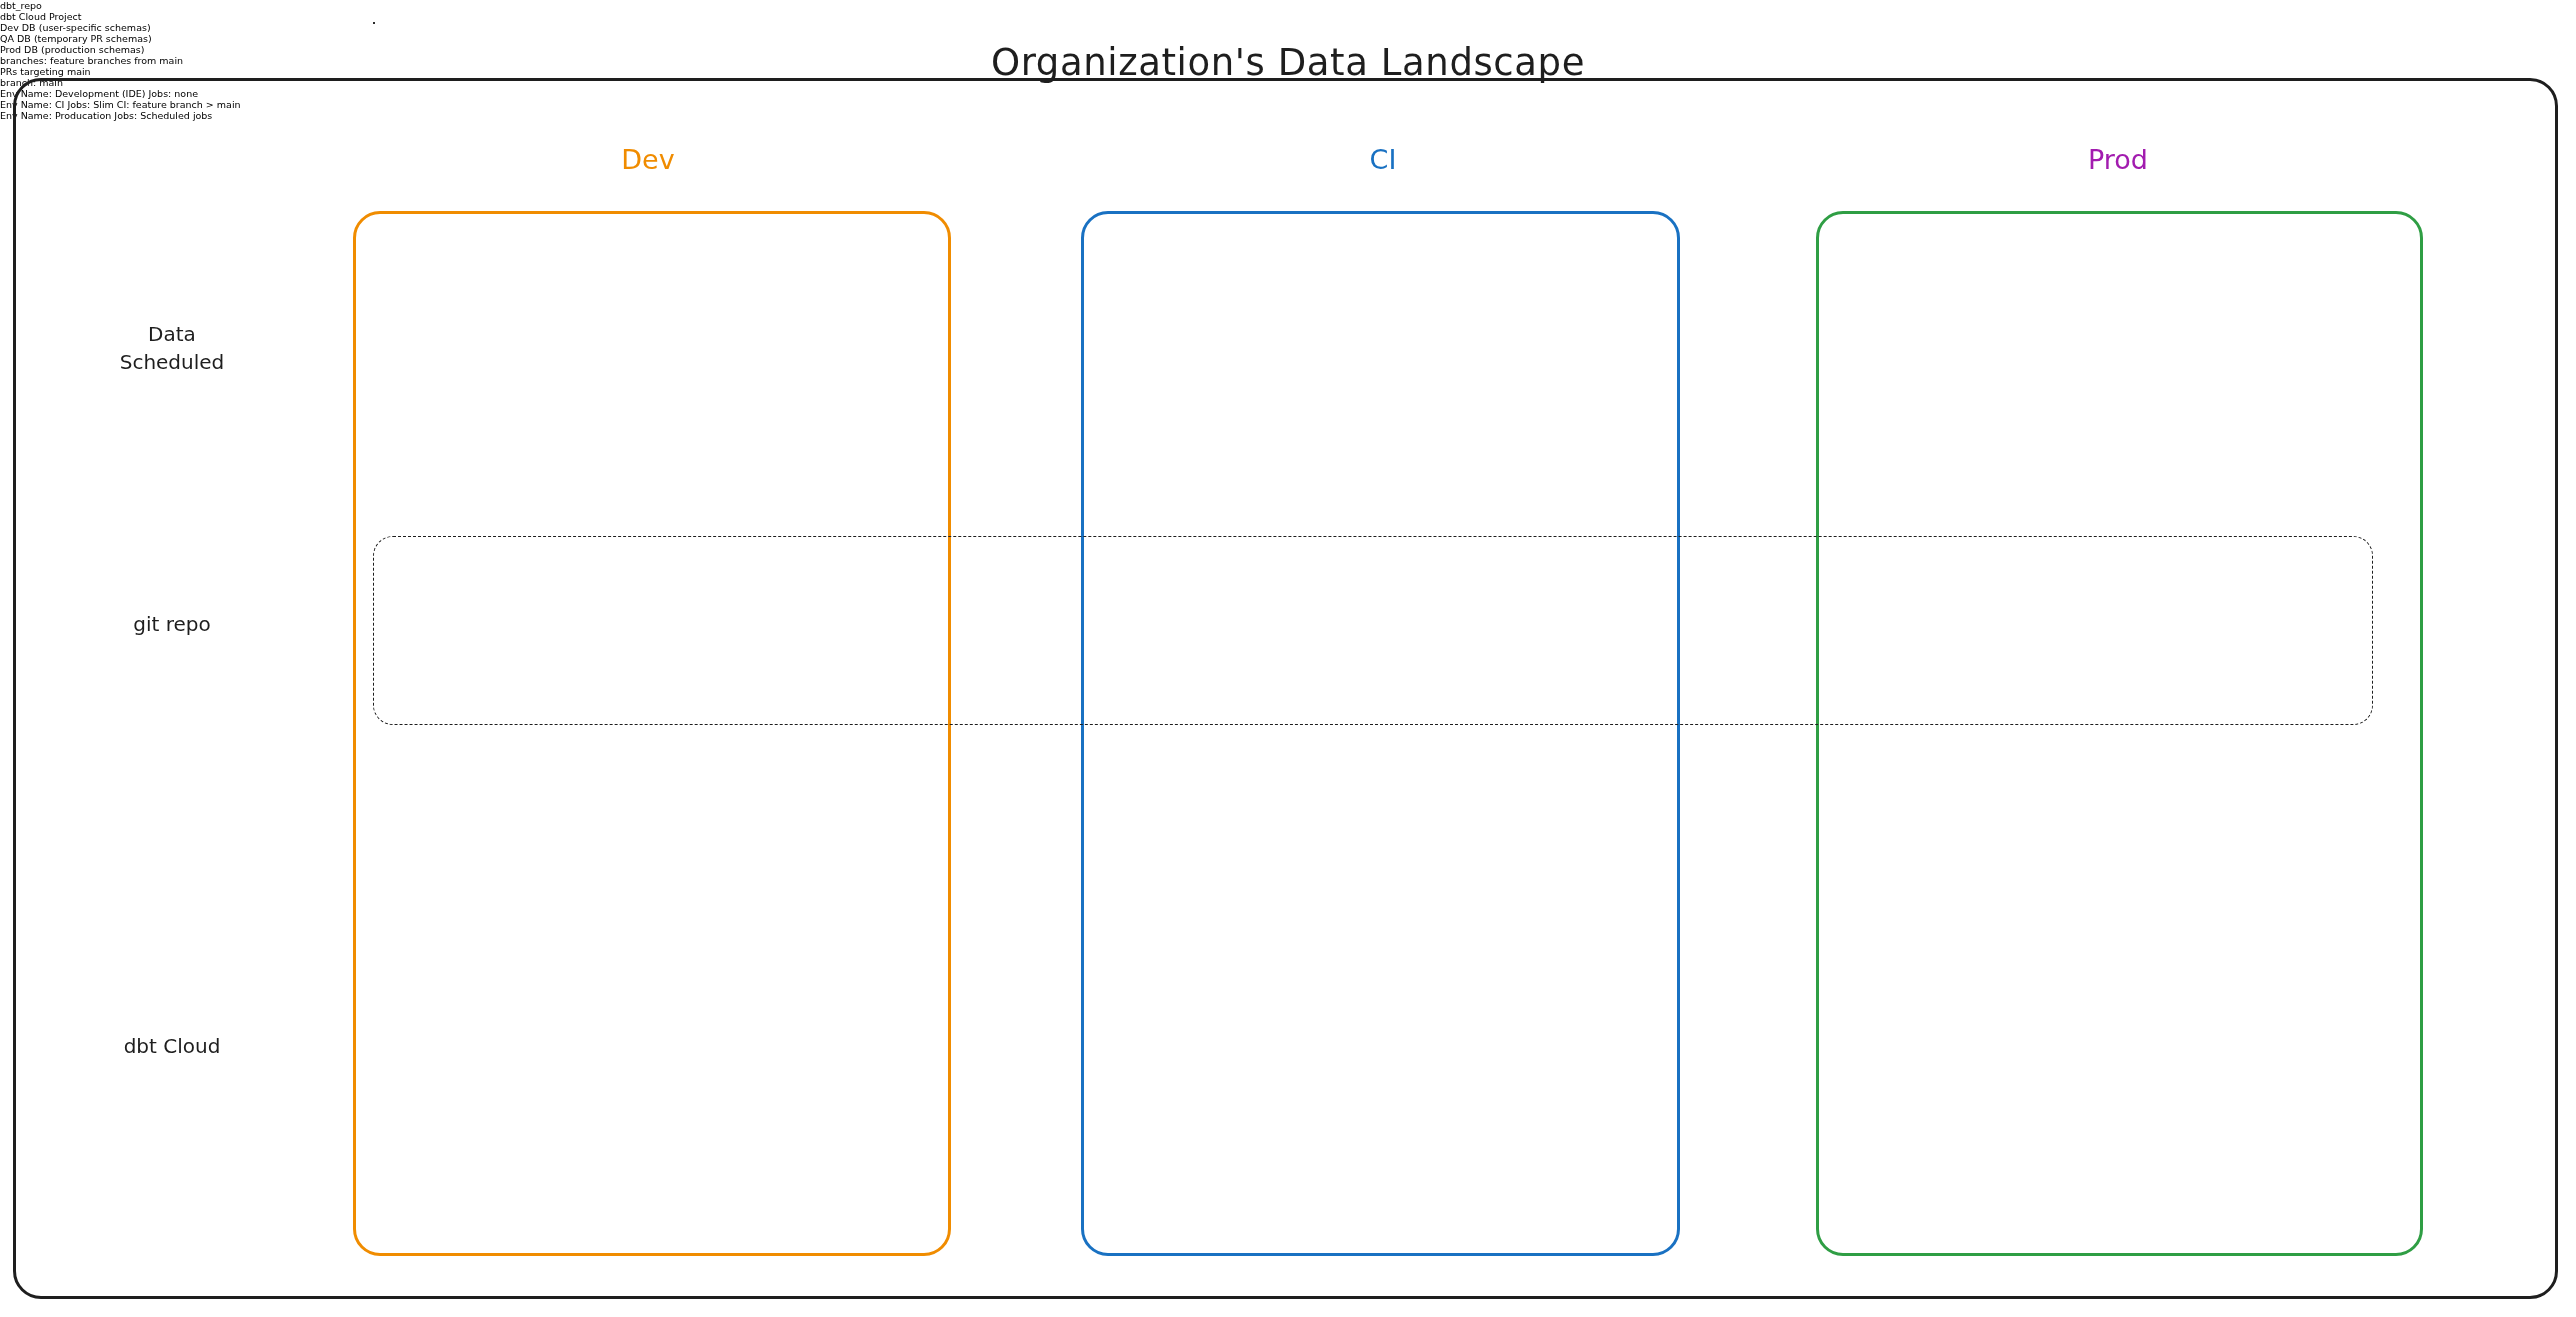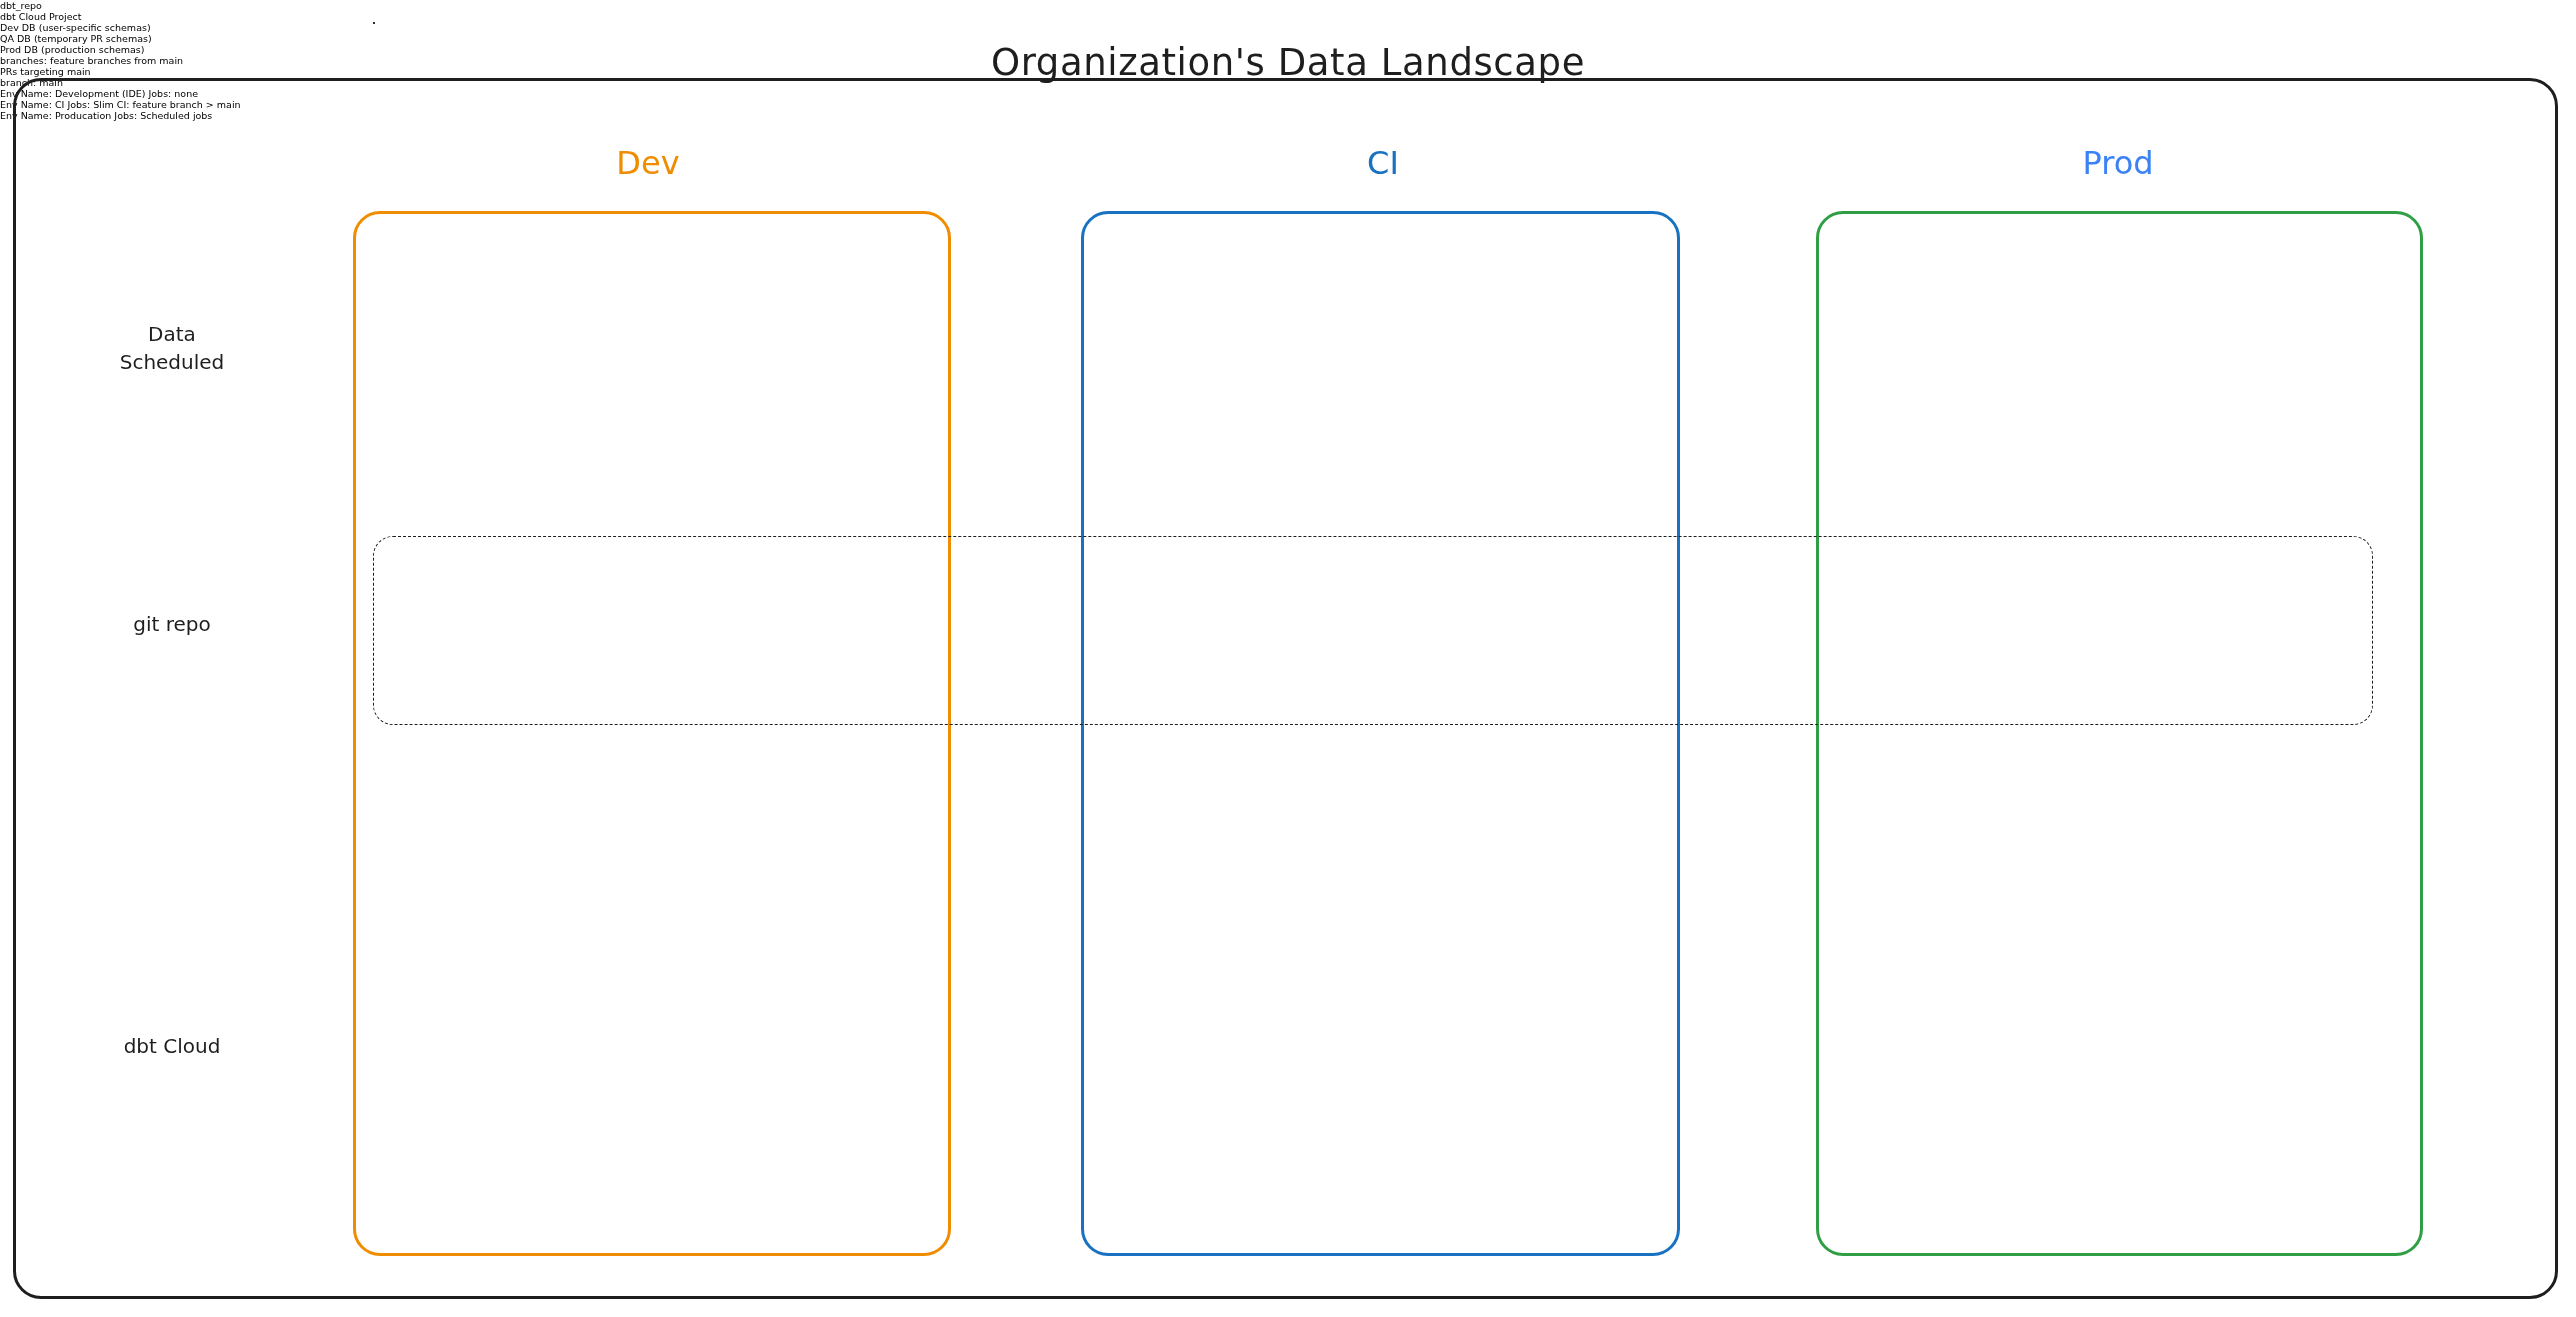--- a/index.html
+++ b/index.html
@@ -37,28 +37,28 @@
     width: 2545px;
     height: 1221px;
     border: 3px solid #1e1e1e;
     border-radius: 28px;
     box-sizing: border-box;
   }
 
   
   .col-header {
     position: absolute;
-    font-size: 32px;
+    font-size: 27px;
     text-align: center;
     top: 144px;
     width: 308px;
   }
   #col-header-dev  { left: 494px;  color: #f08c00; }
   #col-header-ci   { left: 1229px; color: #1971c2; }
-  #col-header-prod { left: 1964px; color: #3b82f6; }
+  #col-header-prod { left: 1964px; color: #a21caf; }
 
   
   .env-column {
     position: absolute;
     top: 211px;
     height: 1045px;
     border-width: 3px;
     border-style: solid;
     border-radius: 27px;
     box-sizing: border-box;

